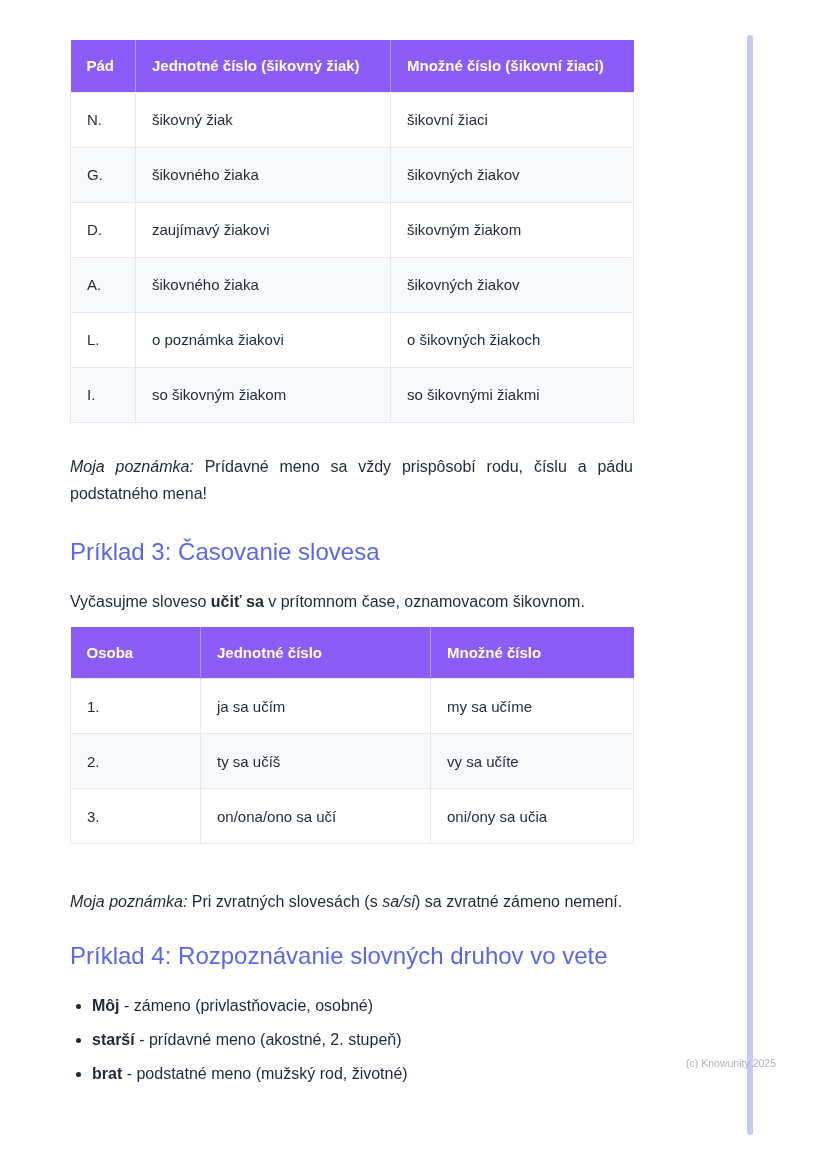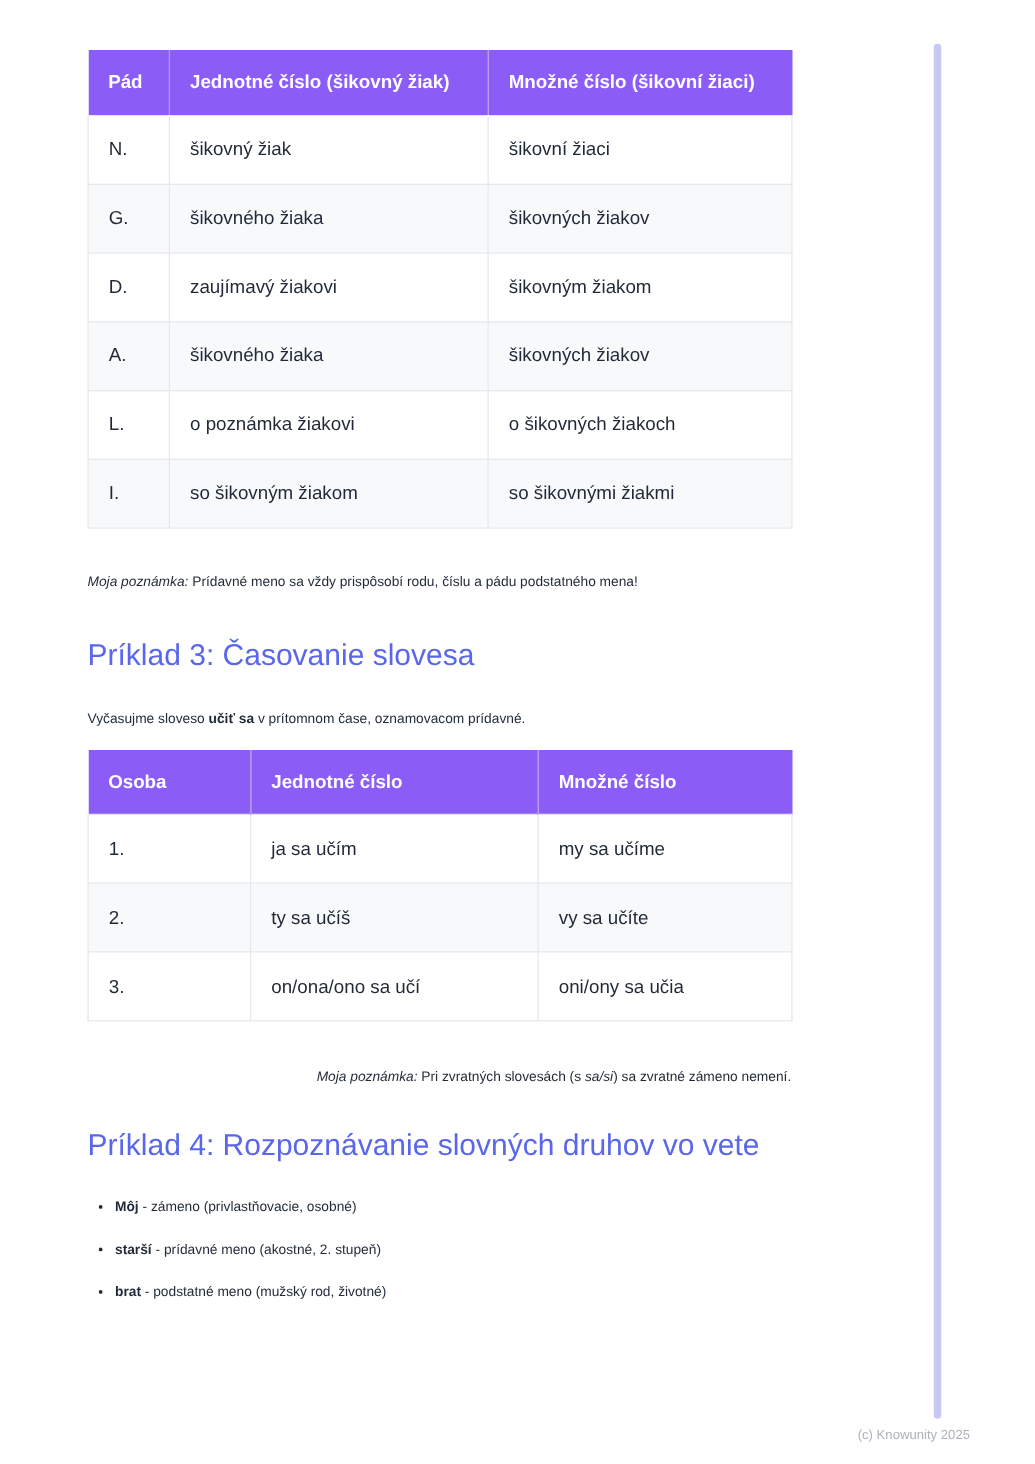--- a/index.html
+++ b/index.html
@@ -35,24 +35,24 @@
   td {
     height: 55px;
     padding: 0 16px;
     vertical-align: middle;
     border: 1px solid #e6e8eb;
     background: #ffffff;
   }
   tbody tr.alt td { background: #f8f9fb; }
   .t1 { margin-top: 40px; }
   .t2 { margin-top: 13px; }
-  p, li { font-size: 11px; line-height: 27px; }
+  p, li { font-size: 16px; line-height: 27px; }
   .note { margin-top: 30px; text-align: justify; }
   .note em { font-style: italic; }
-  .note2 { margin-top: 32px; text-align: right; }
+  .note2 { margin-top: 44px; text-align: left; }
   h2 {
     color: #5a66ec;
     font-size: 24px;
     line-height: 33px;
     font-weight: normal;
     margin-top: 28px;
   }
   .h4 { margin-top: 24px; }
   .intro { margin-top: 22px; line-height: 24px; }
   .intro4 { margin-top: 20px; }
@@ -64,21 +64,21 @@
   ul.word-list li { margin-bottom: 7px; }
   .scrollbar-strip {
     position: absolute;
     left: 747px; top: 35px;
     width: 6px; height: 1100px;
     background: #c7c8f4;
     border-radius: 3px;
   }
   .footer {
     position: absolute;
-    top: 1142px; right: 52px;
+    top: 1057px; right: 52px;
     font-size: 10.5px;
     color: #aeb2ba;
   }
 </style>
 </head>
 <body>
 
 <div class="content">
 
   <table class="t1">
@@ -125,21 +125,21 @@
         <td>so šikovným žiakom</td>
         <td>so šikovnými žiakmi</td>
       </tr>
     </tbody>
   </table>
 
   <p class="note"><em>Moja poznámka:</em><span> Prídavné meno sa vždy prispôsobí rodu, číslu a pádu podstatného mena!</span></p>
 
   <h2 class="h3">Príklad 3: Časovanie slovesa</h2>
 
-  <p class="intro"><span>Vyčasujme sloveso </span><strong>učiť sa</strong><span> v prítomnom čase, oznamovacom prídavné.</span></p>
+  <p class="intro"><span>Vyčasujme sloveso </span><strong>učiť sa</strong><span> v prítomnom čase, oznamovacom šikovnom.</span></p>
 
   <table class="t2">
     <colgroup>
         <col style="width:130px">
         <col style="width:230px">
         <col style="width:203px">
       </colgroup>
     <thead>
       <tr>
         <th>Osoba</th>

